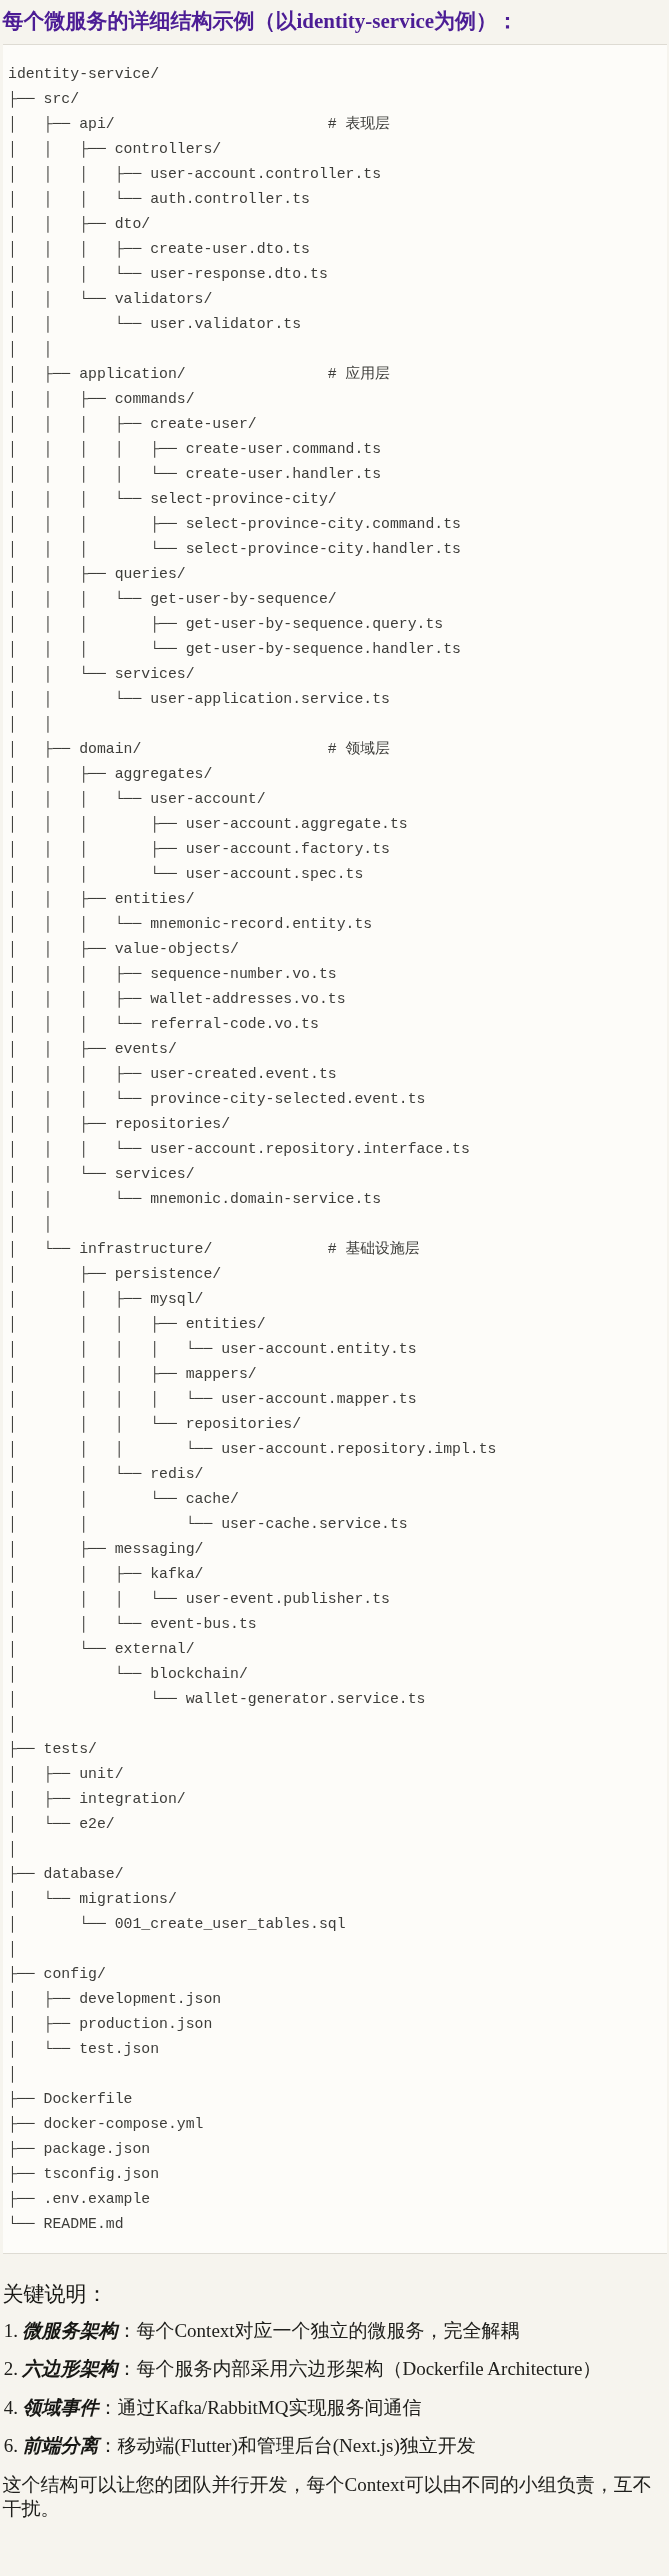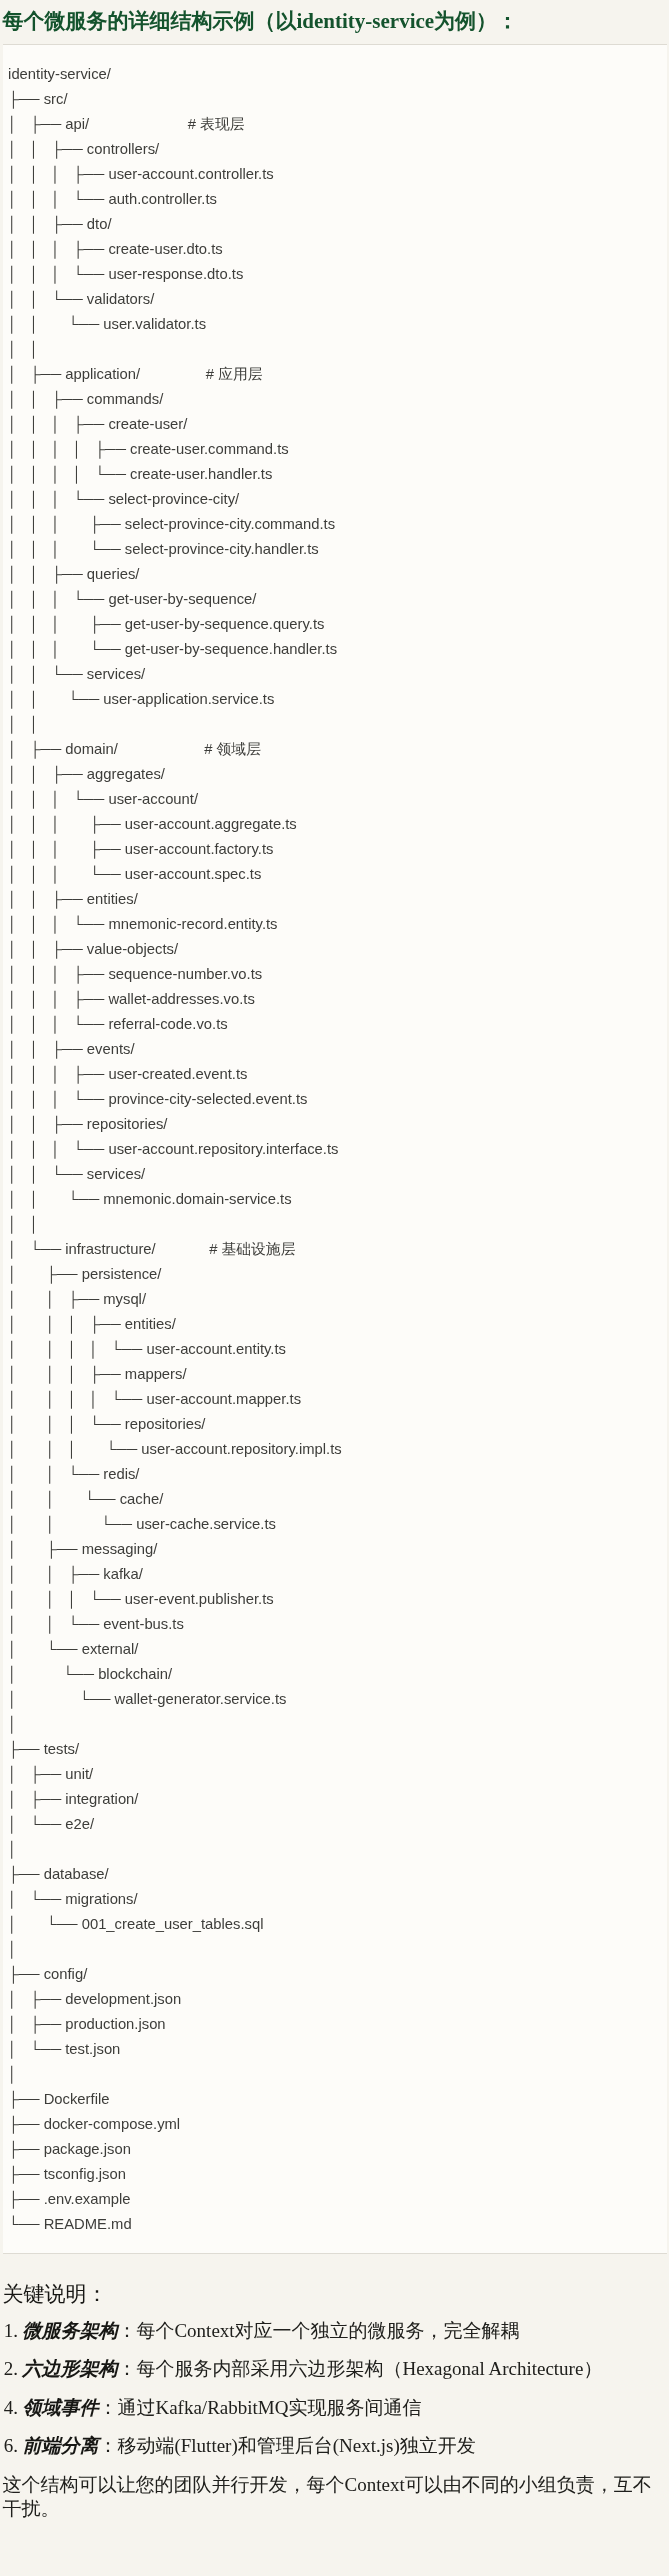--- a/index.html
+++ b/index.html
@@ -13,32 +13,32 @@
     box-sizing: border-box;
     width: 669px;
     min-height: 2576px;
     padding: 6.3px 2.5px 13.8px 2.5px;
   }
   .heading {
     margin: 0 0 8.1px 0;
     font-size: 21px;
     line-height: 30px;
     font-weight: 700;
-    color: #14532d;
+    color: #4c1d95;
   }
   .code-block {
     border-top: 0.6px solid #dedbd3;
     border-bottom: 0.6px solid #dedbd3;
     background: #fdfcf9;
     overflow-x: auto;
   }
   pre.tree {
     margin: 0;
     padding: 16.3px 5.6px;
-    font-family: Liberation Sans, sans-serif;
+    font-family: Liberation Mono, monospace;
     font-size: 14.8px;
     line-height: 25px;
     color: #3d3d3a;
     white-space: pre;
   }
   .notes-heading {
     margin: 25px 0 0 0;
     font-size: 21px;
     line-height: 30px;
     font-weight: 400;
@@ -158,21 +158,21 @@
 ├── package.json
 ├── tsconfig.json
 ├── .env.example
 └── README.md</pre>
   </div>
 
   <p class="notes-heading">关键说明：</p>
 
   <ol class="notes-list">
     <li><span class="num">1.</span><strong>微服务架构</strong><span>：每个Context对应一个独立的微服务，完全解耦</span></li>
-    <li><span class="num">2.</span><strong>六边形架构</strong><span>：每个服务内部采用六边形架构（Hexagonal Architecture）</span></li>
+    <li><span class="num">2.</span><strong>六边形架构</strong><span>：每个服务内部采用六边形架构（Dockerfile Architecture）</span></li>
     <li><span class="num">4.</span><strong>领域事件</strong><span>：通过Kafka/RabbitMQ实现服务间通信</span></li>
     <li><span class="num">6.</span><strong>前端分离</strong><span>：移动端(Flutter)和管理后台(Next.js)独立开发</span></li>
   </ol>
 
   <p class="footer-para">这个结构可以让您的团队并行开发，每个Context可以由不同的小组负责，互不干扰。</p>
 
 </div>
 
 
 </body></html>

